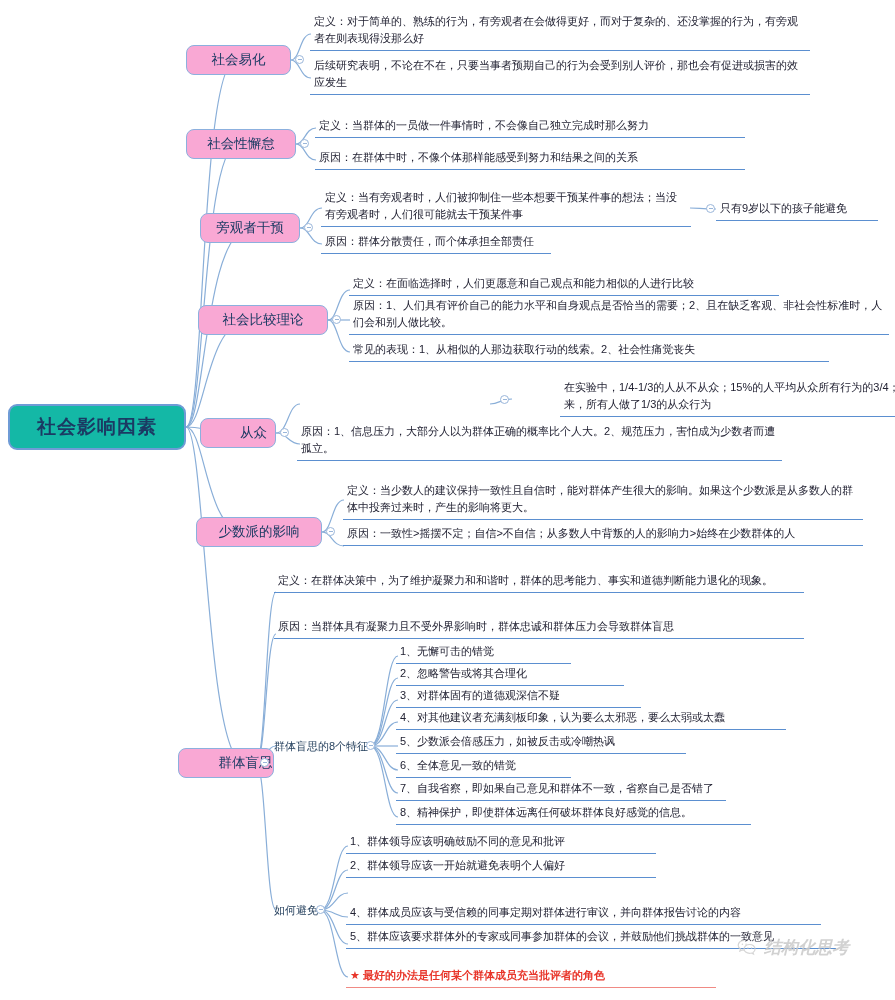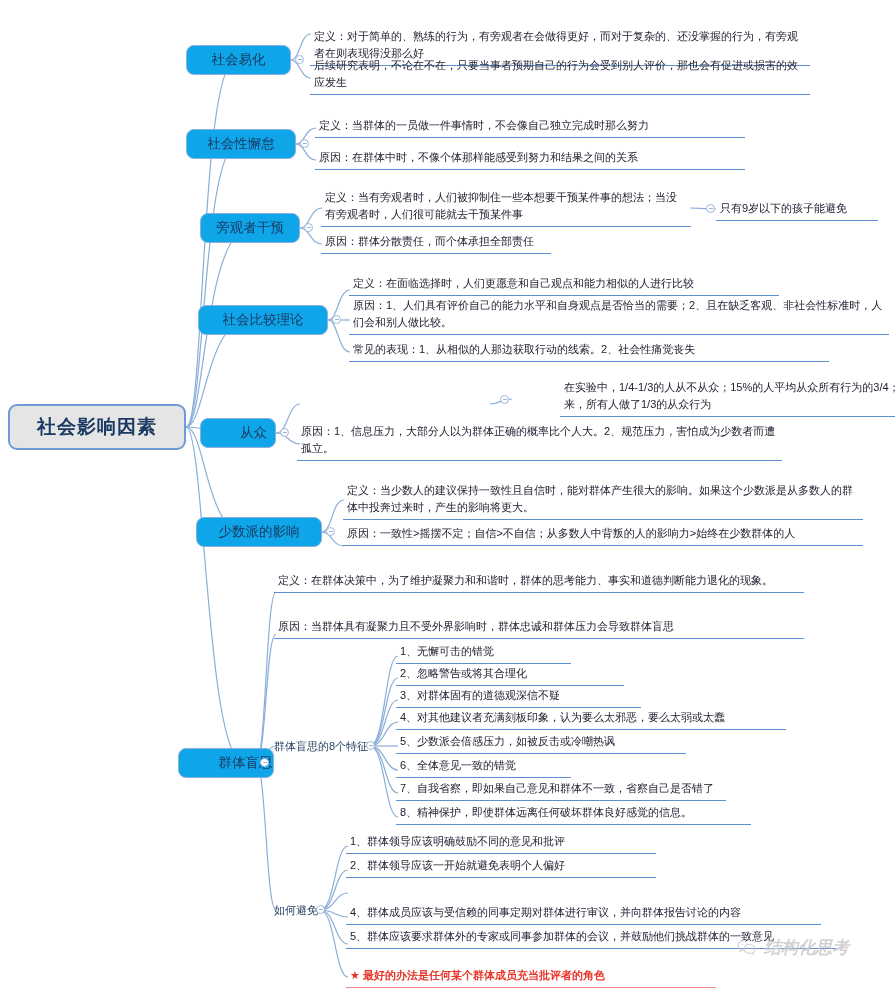--- a/index.html
+++ b/index.html
@@ -8,27 +8,27 @@
     font-family:"Liberation Sans","DejaVu Sans",sans-serif;
     position:relative;overflow:hidden;color:#1f2d3d;
   }
   #canvas{position:absolute;inset:0;width:895px;height:1000px;}
   svg.links{position:absolute;left:0;top:0;width:895px;height:1000px;pointer-events:none;}
   .node{position:absolute;box-sizing:border-box;}
 
   
   .root{
     left:8px;top:404px;width:178px;height:46px;
-    background:#e5e5e5;border:2px solid #6f9bd6;border-radius:9px;
+    background:#14b8a6;border:2px solid #6f9bd6;border-radius:9px;
     display:flex;align-items:center;justify-content:center;
     font-size:19px;font-weight:bold;color:#1b3a63;letter-spacing:1px;
   }
   
   .pill{
-    background:#0ea5e9;border:1.4px solid #8cb0de;border-radius:8px;
+    background:#f9a8d4;border:1.4px solid #8cb0de;border-radius:8px;
     display:flex;align-items:center;justify-content:center;
     font-size:13.5px;color:#1b3a63;height:30px;padding:0 9px;white-space:nowrap;
   }
   
   .plabel{
     font-size:11px;color:#26415e;white-space:nowrap;
     display:flex;align-items:center;height:18px;
   }
   
   .leaf{
@@ -115,21 +115,21 @@
   </svg>
 
   <div class="node root">
     <span>社会影响因素</span>
   </div>
 
   <div class="node pill" style="left:186px;top:45px;width:105px;">
     <span>社会易化</span>
   </div>
   <div class="knob" style="left:295px;top:55px;"></div>
-  <div class="node leaf" style="left:310px;top:12px;width:500px;margin-top:15px;">定义：对于简单的、熟练的行为，有旁观者在会做得更好，而对于复杂的、还没掌握的行为，有旁观者在则表现得没那么好</div>
+  <div class="node leaf" style="left:310px;top:12px;width:500px;">定义：对于简单的、熟练的行为，有旁观者在会做得更好，而对于复杂的、还没掌握的行为，有旁观者在则表现得没那么好</div>
   <div class="node leaf" style="left:310px;top:56px;width:500px;">后续研究表明，不论在不在，只要当事者预期自己的行为会受到别人评价，那也会有促进或损害的效应发生</div>
 
   <div class="node pill" style="left:186px;top:129px;width:110px;">
     <span>社会性懈怠</span>
   </div>
   <div class="knob" style="left:300px;top:139px;"></div>
   <div class="node leaf" style="left:315px;top:116px;width:430px;">定义：当群体的一员做一件事情时，不会像自己独立完成时那么努力</div>
   <div class="node leaf" style="left:315px;top:148px;width:430px;">原因：在群体中时，不像个体那样能感受到努力和结果之间的关系</div>
 
   <div class="node pill" style="left:200px;top:213px;width:100px;">

